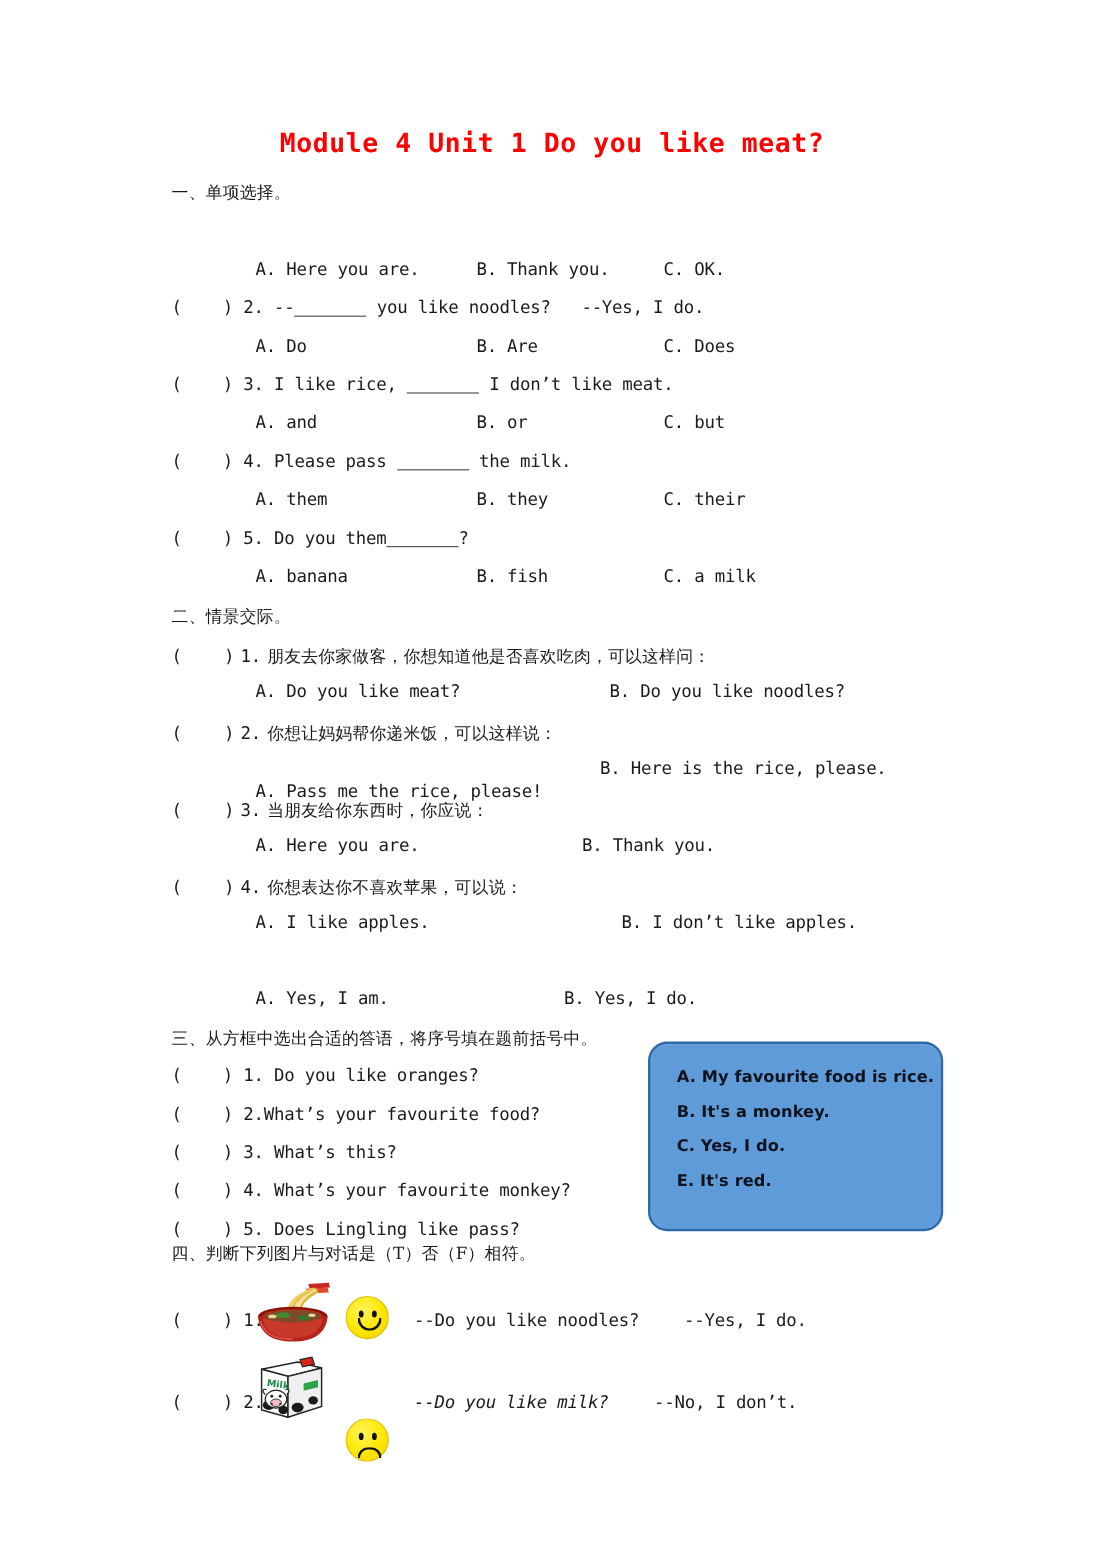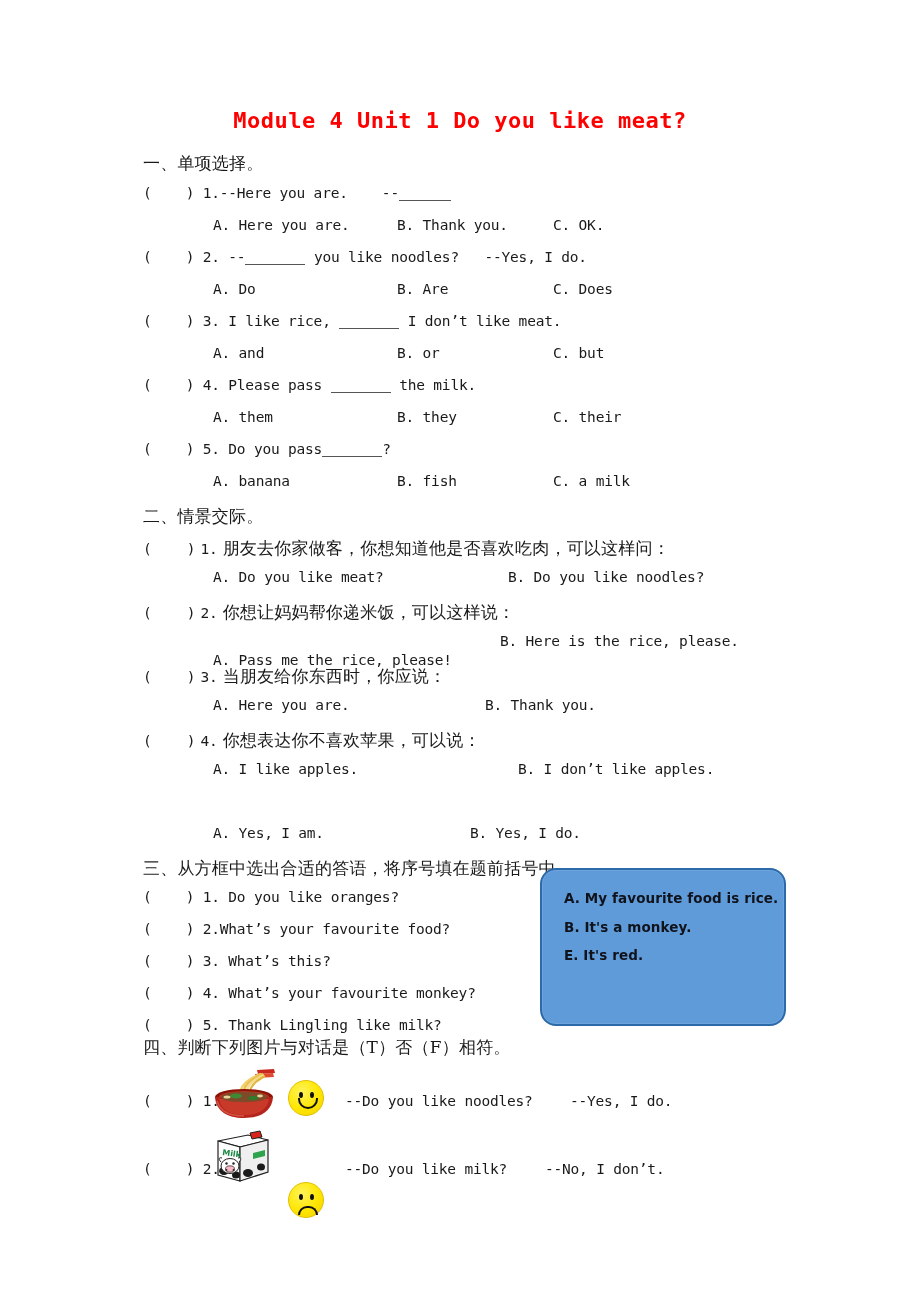--- a/index.html
+++ b/index.html
@@ -23,21 +23,21 @@
     font-weight:bold;
     font-size:22px;
     letter-spacing:.5px;
     white-space:pre;
   }
 
   
   .blk{position:absolute;white-space:pre;}
   .cn{
     font-family:"DejaVu Serif", serif;
-    font-size:17px;
+    font-size:14px;
     letter-spacing:.2px;
   }
   .en{
     font-family:"DejaVu Sans Mono", monospace;
     font-size:14.5px;
     letter-spacing:-0.2px;
   }
   .heading{left:143px;}
   .qline{left:143px;}
 
@@ -117,41 +117,40 @@
 </style>
 </head>
 <body>
 
 <div class="page">
 
   <div class="title">Module 4 Unit 1 Do you like meat?</div>
 
   <div class="blk cn heading" style="top:152px;">一、单项选择。</div>
 
-  <div class="blk en qline" style="top:185px;"><span class="paren">(    )</span> <span>1.</span><span>--Here you are.    --</span><span class="ul ul-s"></span></div>
   <div class="blk en ind-a" style="top:217px;">A. Here you are.</div>
   <div class="blk en ind-b" style="top:217px;">B. Thank you.</div>
   <div class="blk en ind-c" style="top:217px;">C. OK.</div>
 
   <div class="blk en qline" style="top:249px;"><span class="paren">(    )</span> <span>2.</span> <span>--</span><span class="ul ul-m"></span><span> you like noodles?   --Yes, I do.</span></div>
   <div class="blk en ind-a" style="top:281px;">A. Do</div>
   <div class="blk en ind-b" style="top:281px;">B. Are</div>
   <div class="blk en ind-c" style="top:281px;">C. Does</div>
 
   <div class="blk en qline" style="top:313px;"><span class="paren">(    )</span> <span>3.</span> <span>I like rice, </span><span class="ul ul-m"></span><span> I don’t like meat.</span></div>
   <div class="blk en ind-a" style="top:345px;">A. and</div>
   <div class="blk en ind-b" style="top:345px;">B. or</div>
   <div class="blk en ind-c" style="top:345px;">C. but</div>
 
   <div class="blk en qline" style="top:377px;"><span class="paren">(    )</span> <span>4.</span> <span>Please pass </span><span class="ul ul-m"></span><span> the milk.</span></div>
   <div class="blk en ind-a" style="top:409px;">A. them</div>
   <div class="blk en ind-b" style="top:409px;">B. they</div>
   <div class="blk en ind-c" style="top:409px;">C. their</div>
 
-  <div class="blk en qline" style="top:441px;"><span class="paren">(    )</span> <span>5.</span> <span>Do you pass</span><span class="ul ul-m"></span><span>?</span></div>
+  <div class="blk en qline" style="top:441px;"><span class="paren">(    )</span> <span>5.</span> <span>Do you them</span><span class="ul ul-m"></span><span>?</span></div>
   <div class="blk en ind-a" style="top:473px;">A. banana</div>
   <div class="blk en ind-b" style="top:473px;">B. fish</div>
   <div class="blk en ind-c" style="top:473px;">C. a milk</div>
 
   <div class="blk cn heading" style="top:505px;">二、情景交际。</div>
 
   <div class="blk qline" style="top:537px;"><span class="paren">(    )</span> <span class="en">1.</span> <span class="cn">朋友去你家做客，你想知道他是否喜欢吃肉，可以这样问：</span></div>
   <div class="blk en ind-a2" style="top:569px;">A. Do you like meat?</div>
   <div class="blk en" style="left:508px;top:569px;">B. Do you like noodles?</div>
 
@@ -169,25 +168,26 @@
 
   <div class="blk en ind-a2" style="top:825px;">A. Yes, I am.</div>
   <div class="blk en" style="left:470px;top:825px;">B. Yes, I do.</div>
 
   <div class="blk cn heading" style="top:857px;">三、从方框中选出合适的答语，将序号填在题前括号中。</div>
 
   <div class="blk en qline" style="top:889px;"><span class="paren">(    )</span> <span>1.</span> <span>Do you like oranges?</span></div>
   <div class="blk en qline" style="top:921px;"><span class="paren">(    )</span> <span>2.</span><span>What’s your favourite food?</span></div>
   <div class="blk en qline" style="top:953px;"><span class="paren">(    )</span> <span>3.</span> <span>What’s this?</span></div>
   <div class="blk en qline" style="top:985px;"><span class="paren">(    )</span> <span>4.</span> <span>What’s your favourite monkey?</span></div>
-  <div class="blk en qline" style="top:1017px;"><span class="paren">(    )</span> <span>5.</span> <span>Thank Lingling like milk?</span></div>
+  <div class="blk en qline" style="top:1017px;"><span class="paren">(    )</span> <span>5.</span> <span>Does Lingling like pass?</span></div>
 
   <div class="answerbox">
     <div class="ab-line">A. My favourite food is rice.</div>
     <div class="ab-line">B. It's a monkey.</div>
+    <div class="ab-line">C. Yes, I do.</div>
     <div class="ab-line">E. It's red.</div>
   </div>
 
   <div class="blk cn heading" style="top:1036px;">四、判断下列图片与对话是（T）否（F）相符。</div>
 
   <div class="blk en qline" style="top:1093px;"><span class="paren">(    )</span> <span>1.</span></div>
 
   <div class="art" style="left:211px;top:1068px;">
     <svg width="72" height="52" viewBox="0 0 72 52" xmlns="http://www.w3.org/2000/svg">
 
@@ -254,16 +254,16 @@
       <path d="M33 33 C36 30 35 28 32 29" fill="#ffffff" stroke="#222" stroke-width="1"></path>
     </svg>
   </div>
 
   <div class="art smiley sad" style="left:288px;top:1146px;">
     <span class="eye l"></span>
     <span class="eye r"></span>
     <span class="mouth"></span>
   </div>
 
-  <div class="blk en" style="left:345px;top:1161px;">--Do you like milk?</div>
+  <div class="blk en" style="left:345px;top:1161px;font-style:italic;">--Do you like milk?</div>
   <div class="blk en" style="left:545px;top:1161px;">--No, I don’t.</div>
 
 </div>
 
 </body></html>

